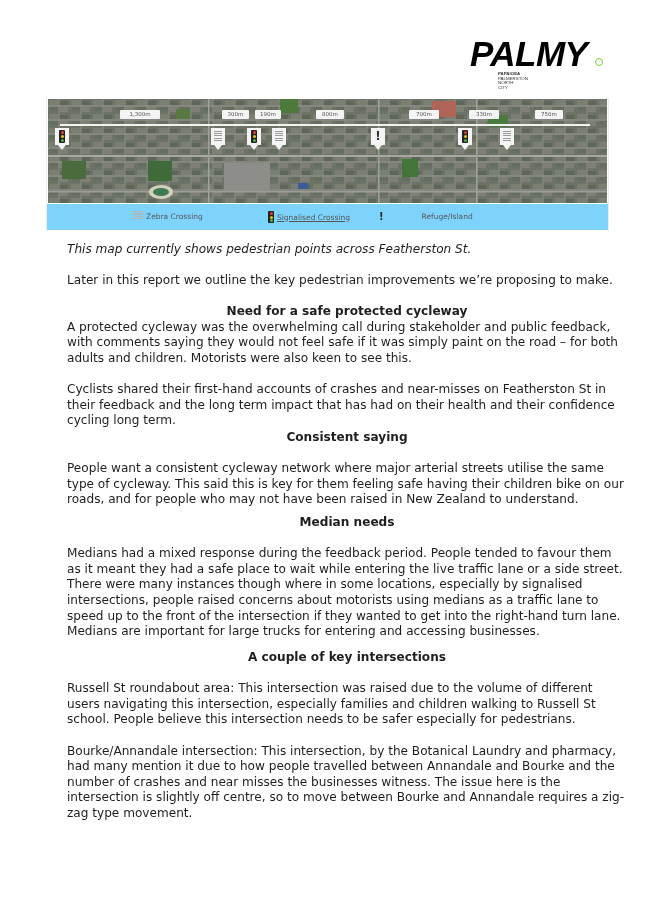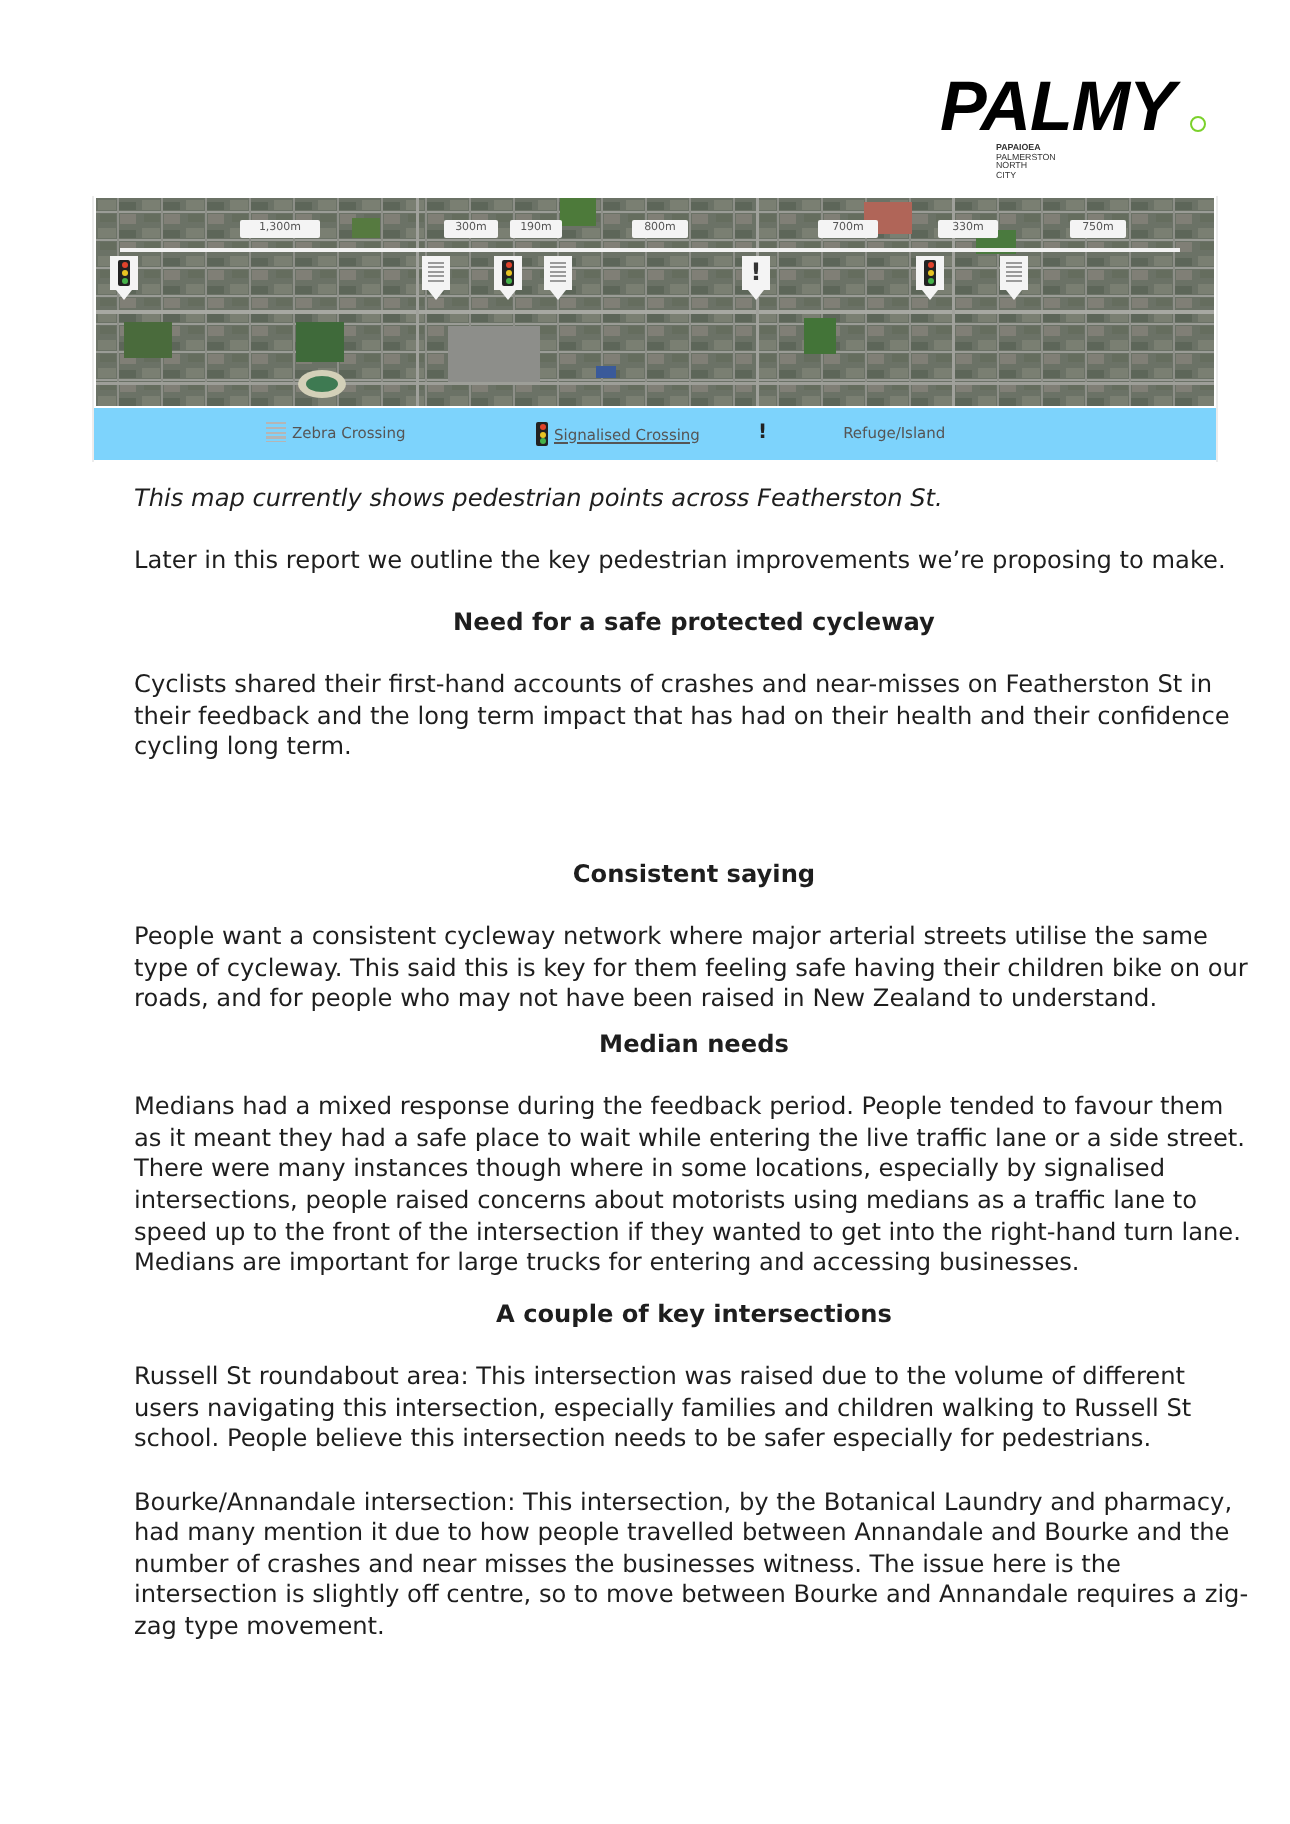--- a/index.html
+++ b/index.html
@@ -148,20 +148,21 @@
     </div>
   </div>
 </div>
 
 <div class="doc ital" style="top:242px;">This map currently shows pedestrian points across Featherston St.</div>
 
 <div class="doc" style="top:273px;">Later in this report we outline the key pedestrian improvements we’re proposing to make.</div>
 
 <div class="doc" style="top:304px;">
   <p class="bold">Need for a safe protected cycleway</p>
+  <p>A protected cycleway was the overwhelming call during stakeholder and public feedback, with comments saying they would not feel safe if it was simply paint on the road – for both adults and children. Motorists were also keen to see this.</p>
   <p style="margin-top:15.6px;">Cyclists shared their first-hand accounts of crashes and near-misses on Featherston St in their feedback and the long term impact that has had on their health and their confidence cycling long term.</p>
 </div>
 
 <div class="doc" style="top:430px;">
   <p class="bold">Consistent saying</p>
   <p style="margin-top:15.6px;">People want a consistent cycleway network where major arterial streets utilise the same type of cycleway. This said this is key for them feeling safe having their children bike on our roads, and for people who may not have been raised in New Zealand to understand.</p>
 </div>
 
 <div class="doc" style="top:515px;">
   <p class="bold">Median needs</p>

